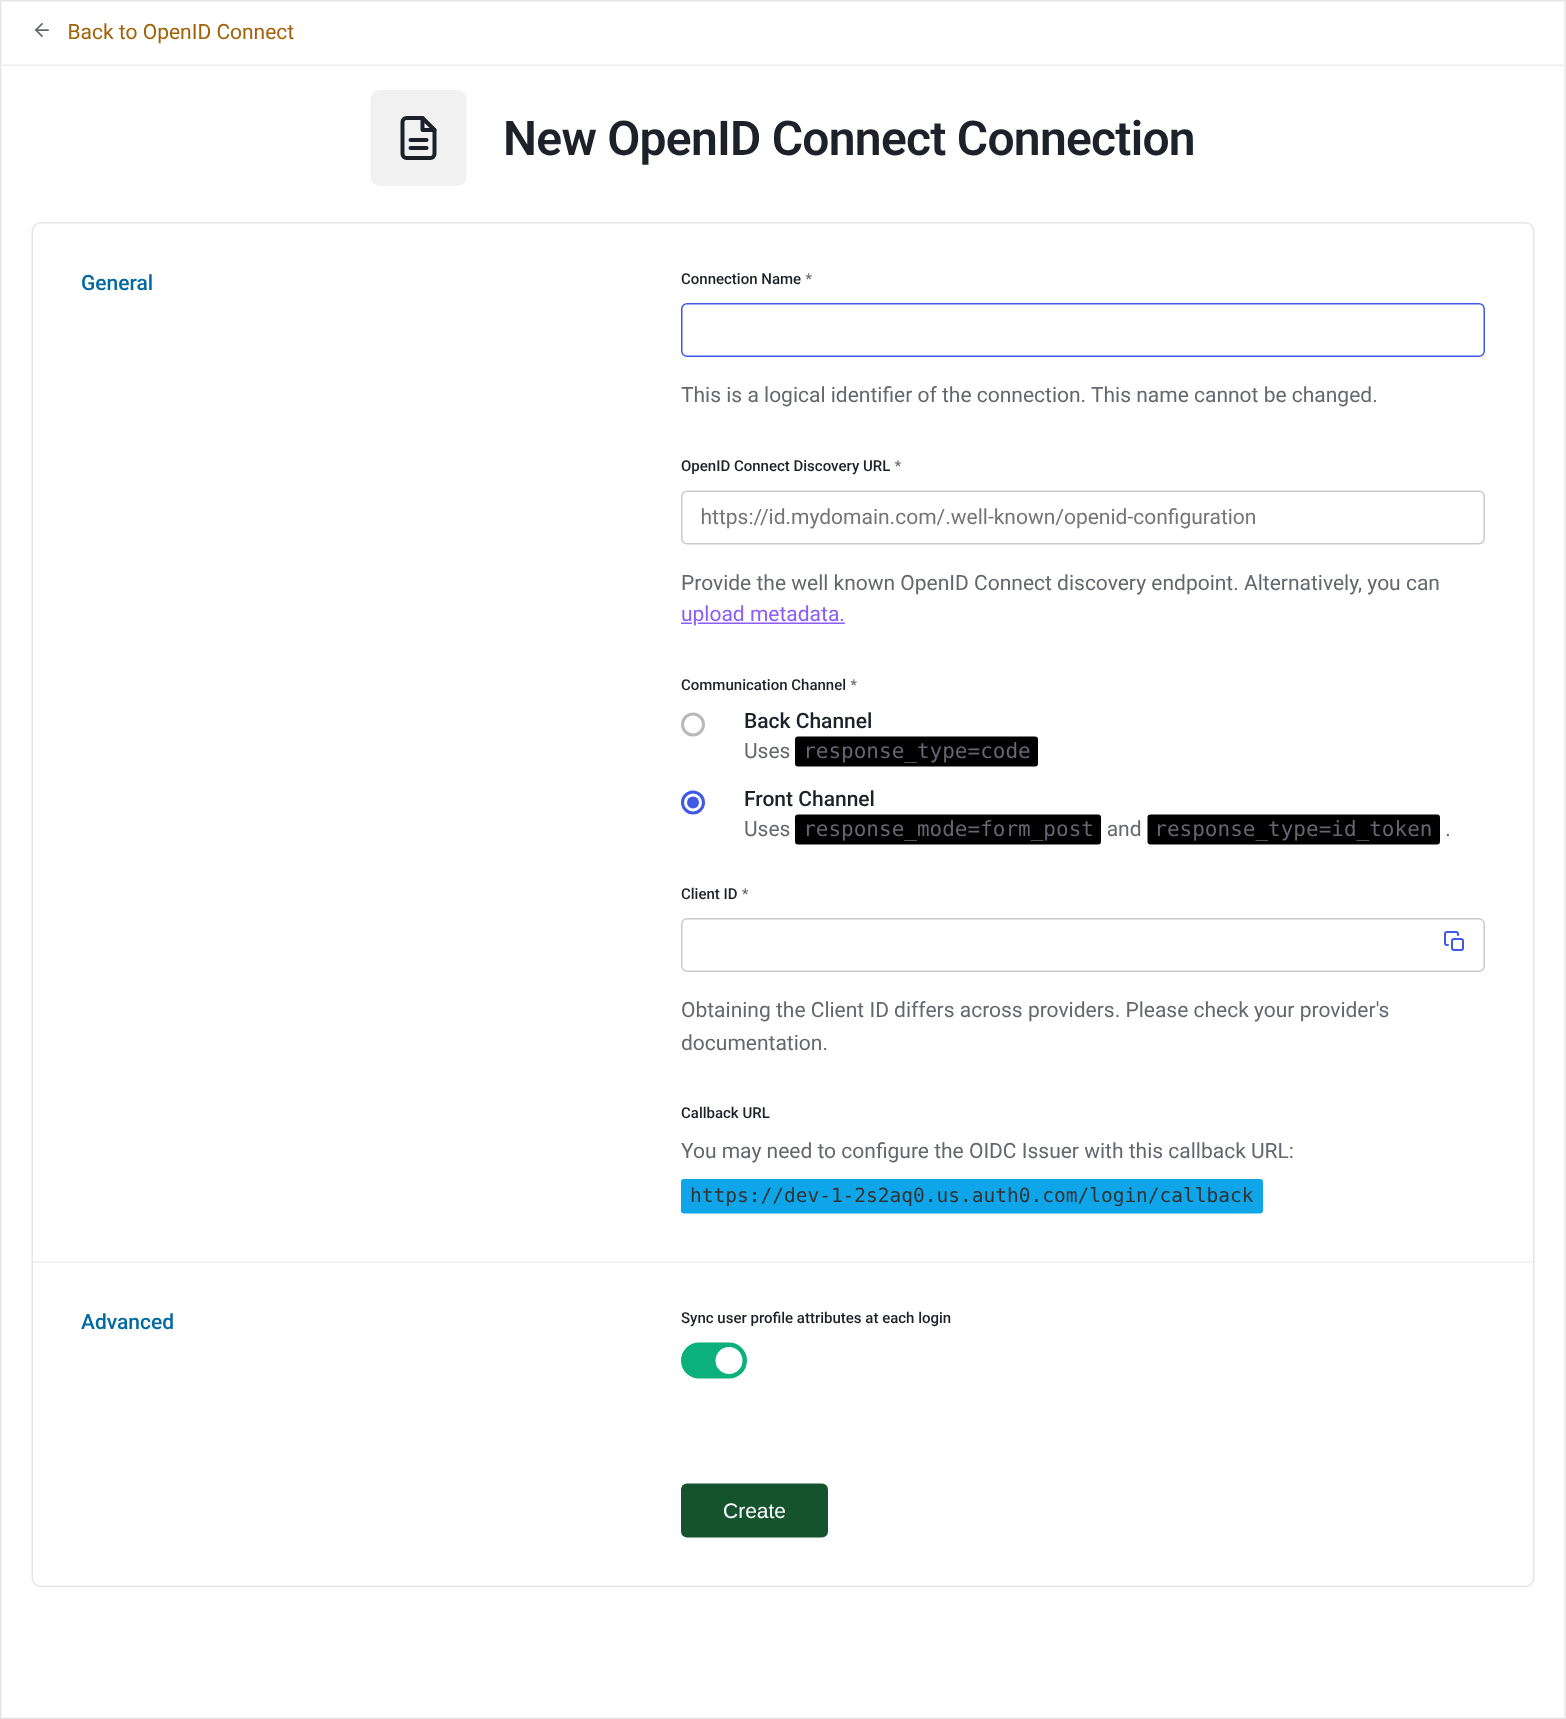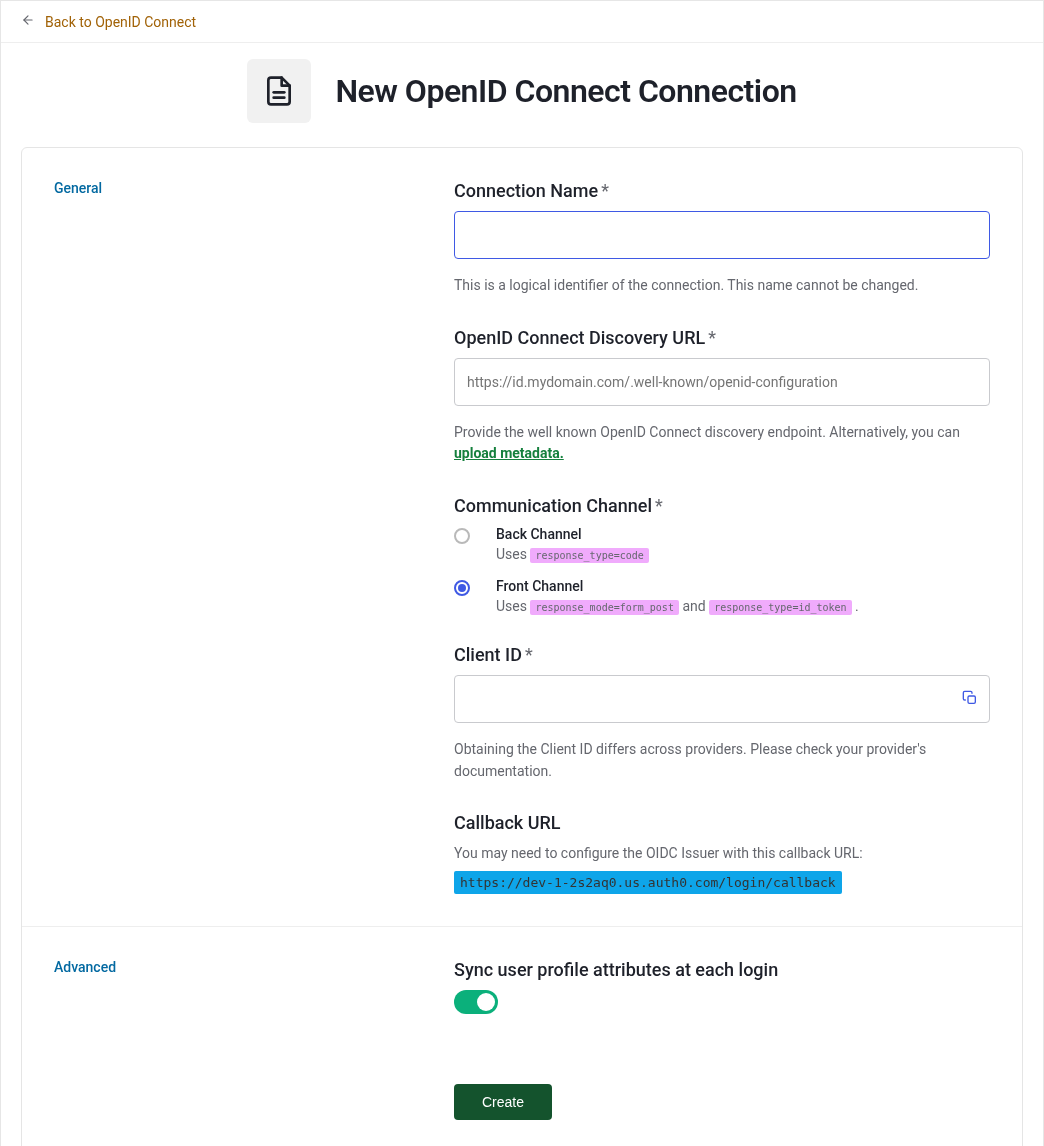--- a/index.html
+++ b/index.html
@@ -59,46 +59,46 @@
   .section-title {
     flex: 0 0 400px;
     font-size: 14px;
     font-weight: 500;
     color: #0369a1;
   }
   .section-body { flex: 1; }
   .field { margin-bottom: 30px; }
   .field:last-child { margin-bottom: 0; }
   .label {
-    font-size: 18px;
+    font-size: 10px;
     font-weight: 500;
     margin-bottom: 10px;
     display: flex;
     align-items: center;
     gap: 3px;
   }
   .req { color: #65676e; font-weight: 400; }
   .text-input {
     width: 100%;
-    height: 48px;
+    height: 36px;
     border: 1px solid #c9cace;
     border-radius: 4px;
     padding: 0 12px;
     font-size: 14px;
     font-family: inherit;
     outline: none;
   }
   .focused { border-color: #3f59e4 !important; }
   .help {
     font-size: 14px;
     color: #65676e;
     margin-top: 16px;
     line-height: 1.55;
   }
-  .help a { color: #15803d; text-decoration: underline; font-weight: bold; }
+  .help a { color: #8b5cf6; text-decoration: underline; }
   .radio-row {
     display: flex;
     align-items: flex-start;
     gap: 26px;
     margin-bottom: 16px;
     cursor: pointer;
   }
   .radio-circle {
     width: 16px;
     height: 16px;
@@ -113,22 +113,22 @@
     content: "";
     position: absolute;
     inset: 2px;
     background: #3f59e4;
     border-radius: 50%;
   }
   .radio-label { font-size: 14px; font-weight: 500; color: #1e212a; }
   .radio-desc { font-size: 14px; color: #65676e; margin-top: 4px; }
   code.inline {
     font-family: ui-monospace, SFMono-Regular, Menlo, Consolas, monospace;
-    font-size: 10px;
-    background: #f0abfc;
+    font-size: 14px;
+    background: #000000;
     padding: 2px 5px;
     border-radius: 2px;
   }
   .client-id-wrap {
     position: relative;
   }
   .copy-btn {
     position: absolute;
     right: 8px;
     top: 50%;

